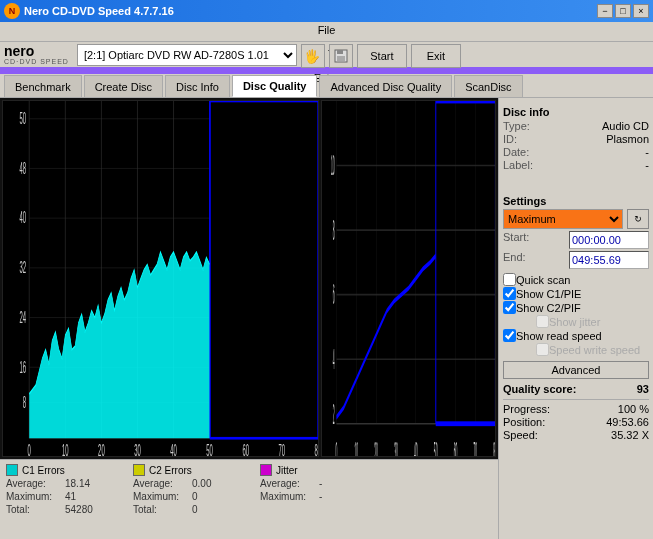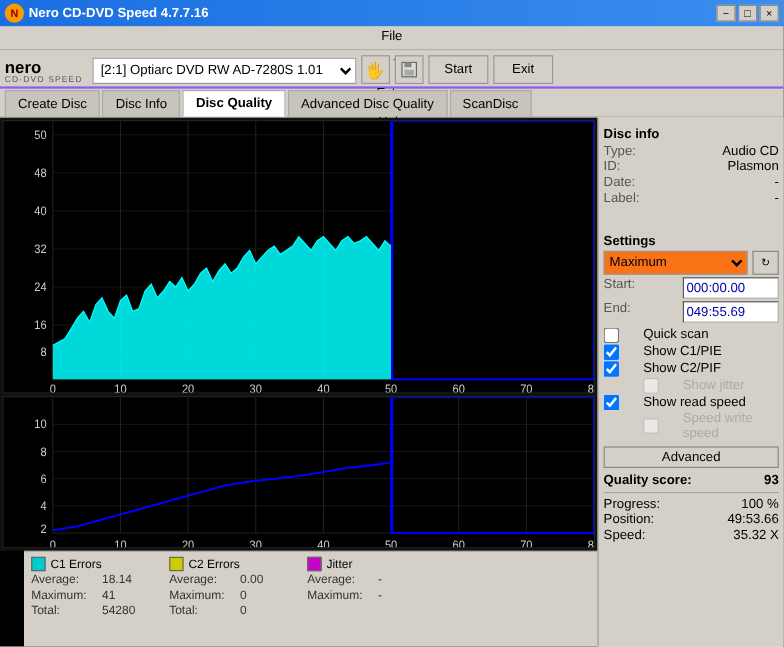--- a/index.html
+++ b/index.html
@@ -42,24 +42,24 @@
       font-size: 11px;
       flex-direction: column;
     }
     .menu-item { cursor: pointer; padding: 2px 4px; }
 
     
     #toolbar {
       background: #d4d0c8;
       height: 32px;
       display: flex;
-      align-items: flex-end;
+      align-items: flex-start;
       padding: 2px 4px;
       gap: 4px;
-      border-bottom: 2px solid #8b5cf6;
+      border-bottom: 7px solid #8b5cf6;
     }
     .drive-select {
       background: white;
       border: 1px solid #999;
       height: 22px;
       min-width: 220px;
       font-size: 11px;
       padding: 0 2px;
     }
     .toolbar-btn {
@@ -172,21 +172,22 @@
     }
     .settings-select {
       flex: 1;
       height: 20px;
       border: 1px solid #999;
       background: #f97316;
       font-size: 11px;
     }
     .checkbox-row {
       display: flex;
-      gap: 20px;
+      align-items: center;
+      gap: 0;
       margin-bottom: 1px;
       font-size: 11px;
     }
     .checkbox-row input[type=checkbox] { margin: 0; }
     .checkbox-row.disabled { color: #aaa; padding-left: 33px; }
     .advanced-btn {
       background: #d4d0c8;
       border: 1px solid #888;
       font-size: 11px;
       padding: 2px 8px;
@@ -252,34 +253,35 @@
         <rect x="1" y="1" width="12" height="12" fill="#ddd" stroke="#666" stroke-width="1"></rect>
         <rect x="3" y="1" width="6" height="4" fill="#888"></rect>
         <rect x="3" y="7" width="8" height="5" fill="#aaa"></rect>
       </svg>
   </div>
   <button class="toolbar-btn">Start</button>
   <button class="toolbar-btn">Exit</button>
 </div>
 
 <div id="tabs">
+  <div class="tab">Benchmark</div>
   <div class="tab">Create Disc</div>
   <div class="tab">Disc Info</div>
   <div class="tab active">Disc Quality</div>
   <div class="tab">Advanced Disc Quality</div>
   <div class="tab">ScanDisc</div>
 </div>
 
 <div id="main" style="display:flex;flex-direction:column;">
 
   <div style="display:flex;flex:1;overflow:hidden;">
 
     <div style="flex:1;display:flex;flex-direction:column;background:#000;">
 
-      <div style="flex:1;display:flex;flex-direction:column;padding:2px;gap:2px;background:#111;">
+      <div style="flex:1;display:flex;padding:2px;gap:2px;background:#111;">
 
         <div style="flex:2;position:relative;background:black;border:1px solid #222;min-height:0;">
           <svg class="chart-svg" viewBox="0 0 480 200" preserveAspectRatio="none">
 
             <line x1="40" y1="0" x2="40" y2="190" stroke="#333" stroke-width="0.5"></line>
             <line x1="40" y1="190" x2="480" y2="190" stroke="#333" stroke-width="0.5"></line>
 
             <line x1="40" y1="10" x2="480" y2="10" stroke="#222" stroke-width="0.5"></line>
             <line x1="40" y1="38" x2="480" y2="38" stroke="#222" stroke-width="0.5"></line>
             <line x1="40" y1="66" x2="480" y2="66" stroke="#222" stroke-width="0.5"></line>
@@ -367,21 +369,21 @@
             <text x="205" y="112" fill="#ccc" font-size="9" text-anchor="middle">30</text>
             <text x="260" y="112" fill="#ccc" font-size="9" text-anchor="middle">40</text>
             <text x="315" y="112" fill="#ccc" font-size="9" text-anchor="middle">50</text>
             <text x="370" y="112" fill="#ccc" font-size="9" text-anchor="middle">60</text>
             <text x="425" y="112" fill="#ccc" font-size="9" text-anchor="middle">70</text>
             <text x="480" y="112" fill="#ccc" font-size="9" text-anchor="middle">80</text>
           </svg>
         </div>
       </div>
 
-      <div id="legend" style="background:#d4d0c8;padding:4px 6px;display:flex;gap:16px;font-size:10px;min-height:75px;border-top:1px solid #aaa;margin-left:20px;">
+      <div id="legend" style="background:#d4d0c8;padding:4px 6px;display:flex;gap:28px;font-size:10px;min-height:75px;border-top:1px solid #aaa;">
 
         <div class="legend-col">
           <div class="legend-header">
             <div class="legend-box" style="background:#00cccc;"></div>
             <span>C1 Errors</span>
           </div>
           <div class="legend-row">
             <span class="legend-label">Average:</span>
             <span class="legend-value">18.14</span>
           </div>

